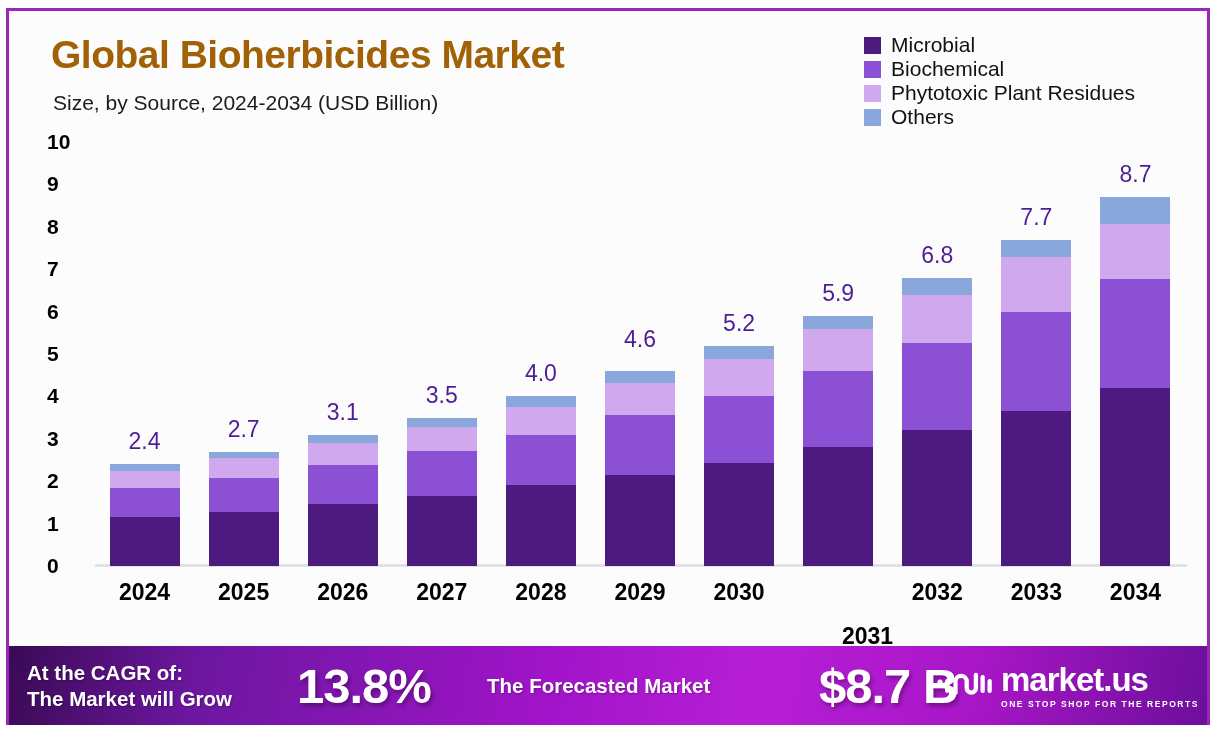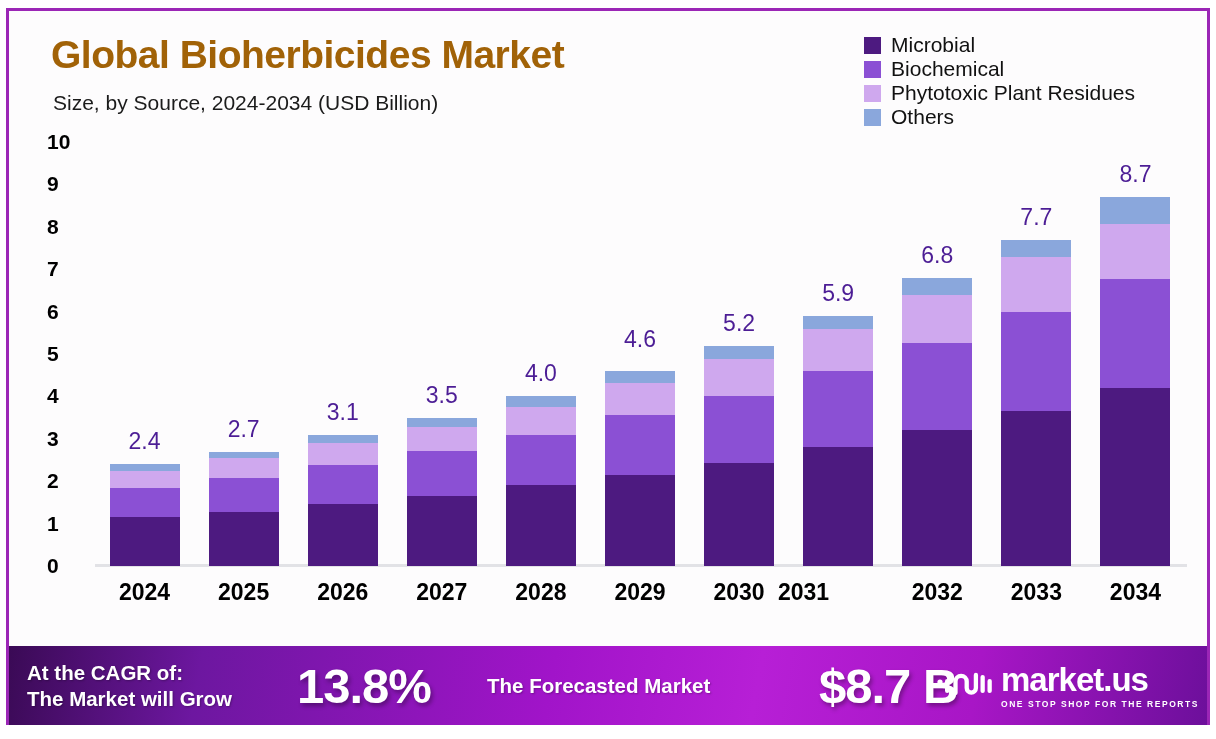--- a/index.html
+++ b/index.html
@@ -232,21 +232,21 @@
         <div class="xlabel" style="left: 284.182px; width: 99.0909px;">2026</div>
         <div class="bar-value" style="left: 432.818px; top: 370.6px; transform: translateX(-50%);">3.5</div>
         <div class="xlabel" style="left: 383.273px; width: 99.0909px;">2027</div>
         <div class="bar-value" style="left: 531.909px; top: 349.4px; transform: translateX(-50%);">4.0</div>
         <div class="xlabel" style="left: 482.364px; width: 99.0909px;">2028</div>
         <div class="bar-value" style="left: 631px; top: 315px; transform: translateX(-50%);">4.6</div>
         <div class="xlabel" style="left: 581.455px; width: 99.0909px;">2029</div>
         <div class="bar-value" style="left: 730.091px; top: 298.52px; transform: translateX(-50%);">5.2</div>
         <div class="xlabel" style="left: 680.545px; width: 99.0909px;">2030</div>
         <div class="bar-value" style="left: 829.182px; top: 268.84px; transform: translateX(-50%);">5.9</div>
-        <div class="xlabel" style="left: 745px; width: 99.0909px;">2031</div>
+        <div class="xlabel" style="left: 809px; width: 99.0909px; margin-top: 44px;">2031</div>
         <div class="bar-value" style="left: 928.273px; top: 230.68px; transform: translateX(-50%);">6.8</div>
         <div class="xlabel" style="left: 878.727px; width: 99.0909px;">2032</div>
         <div class="bar-value" style="left: 1027.36px; top: 192.52px; transform: translateX(-50%);">7.7</div>
         <div class="xlabel" style="left: 977.818px; width: 99.0909px;">2033</div>
         <div class="bar-value" style="left: 1126.45px; top: 150.12px; transform: translateX(-50%);">8.7</div>
         <div class="xlabel" style="left: 1076.91px; width: 99.0909px;">2034</div>
       </div>
 
     <div id="banner">
       <div id="cagr-block">

